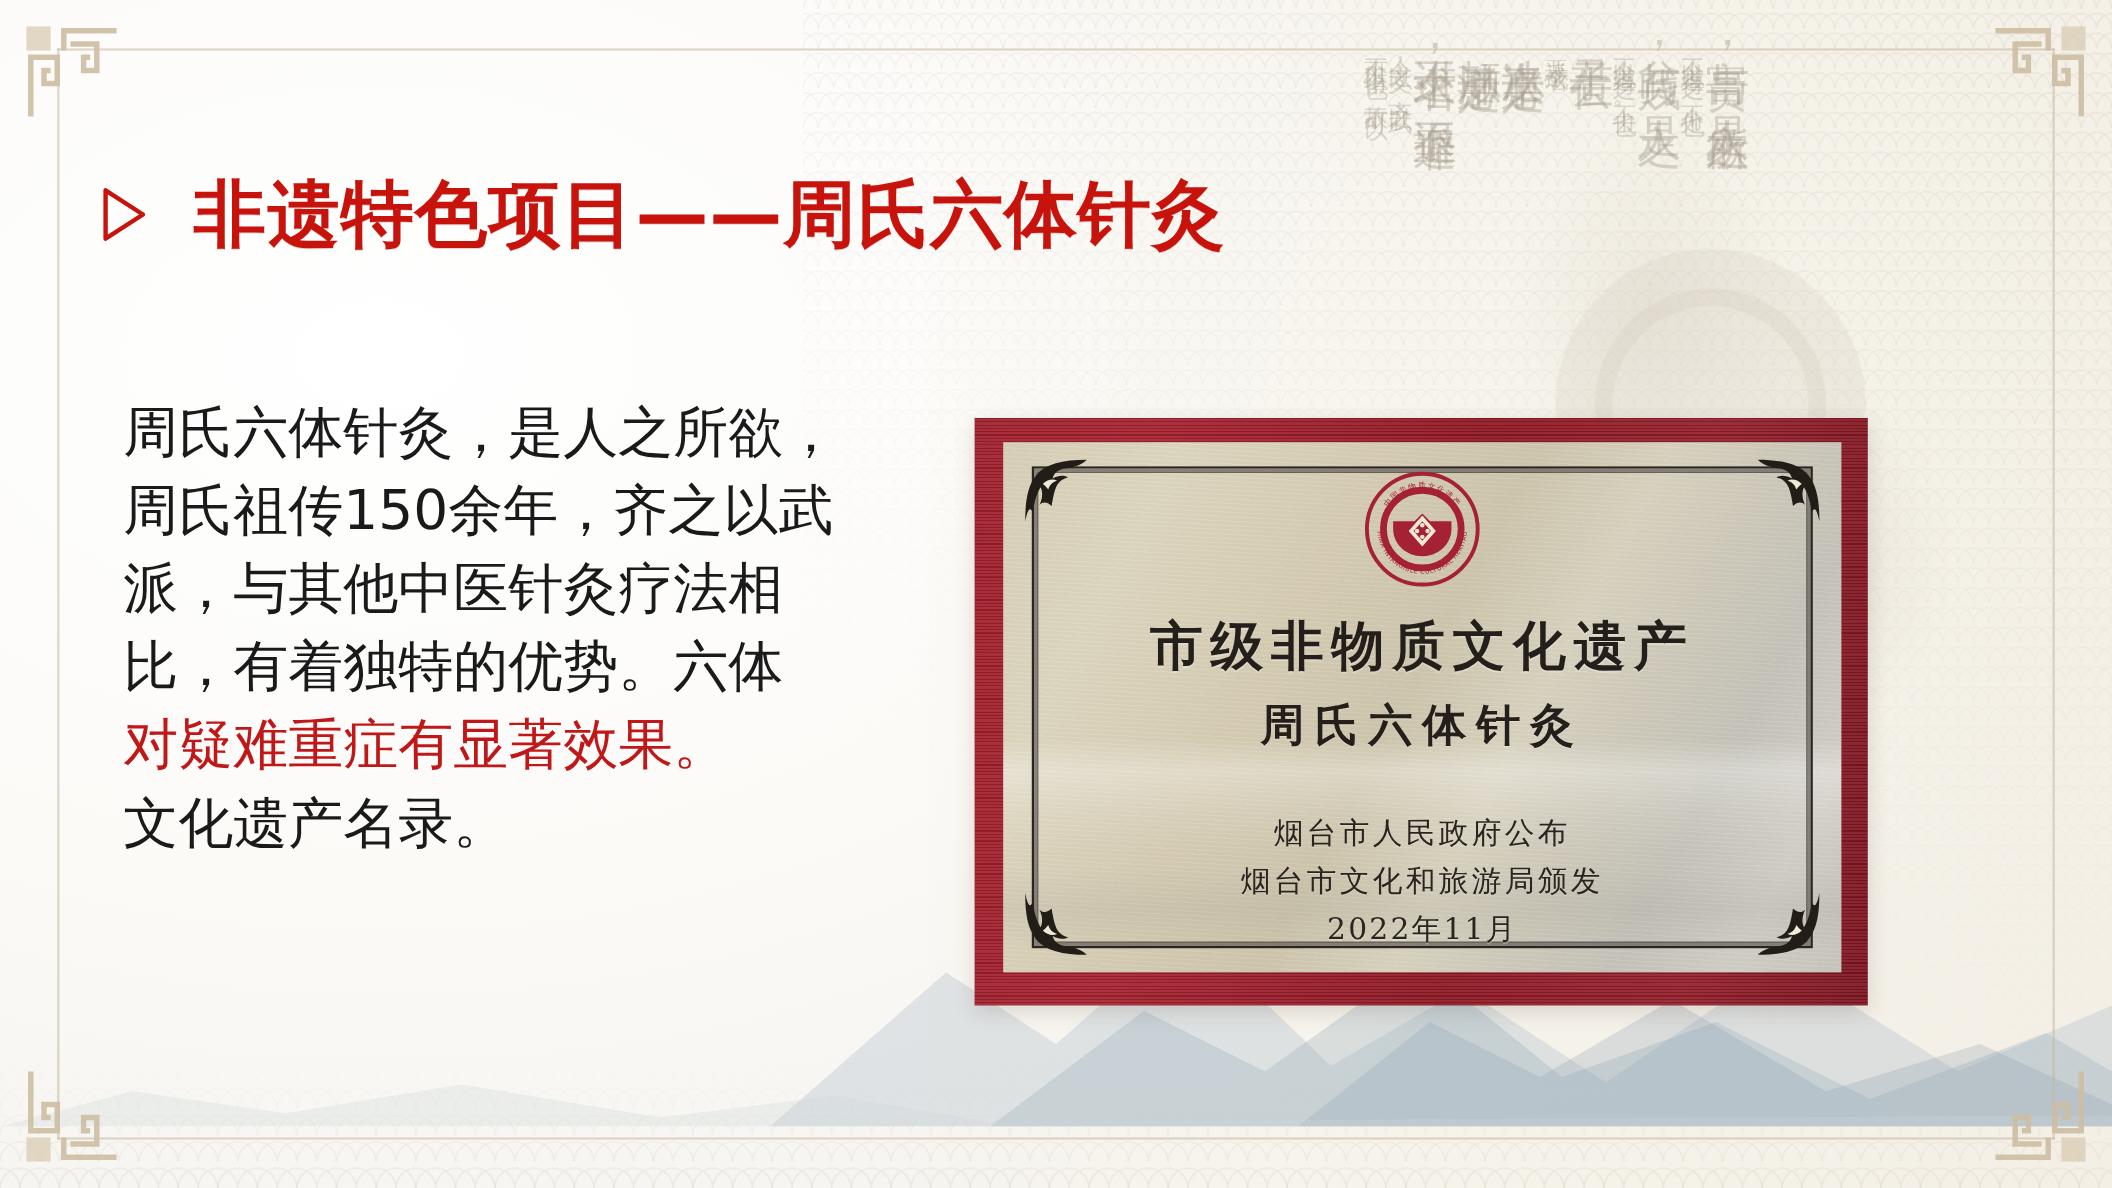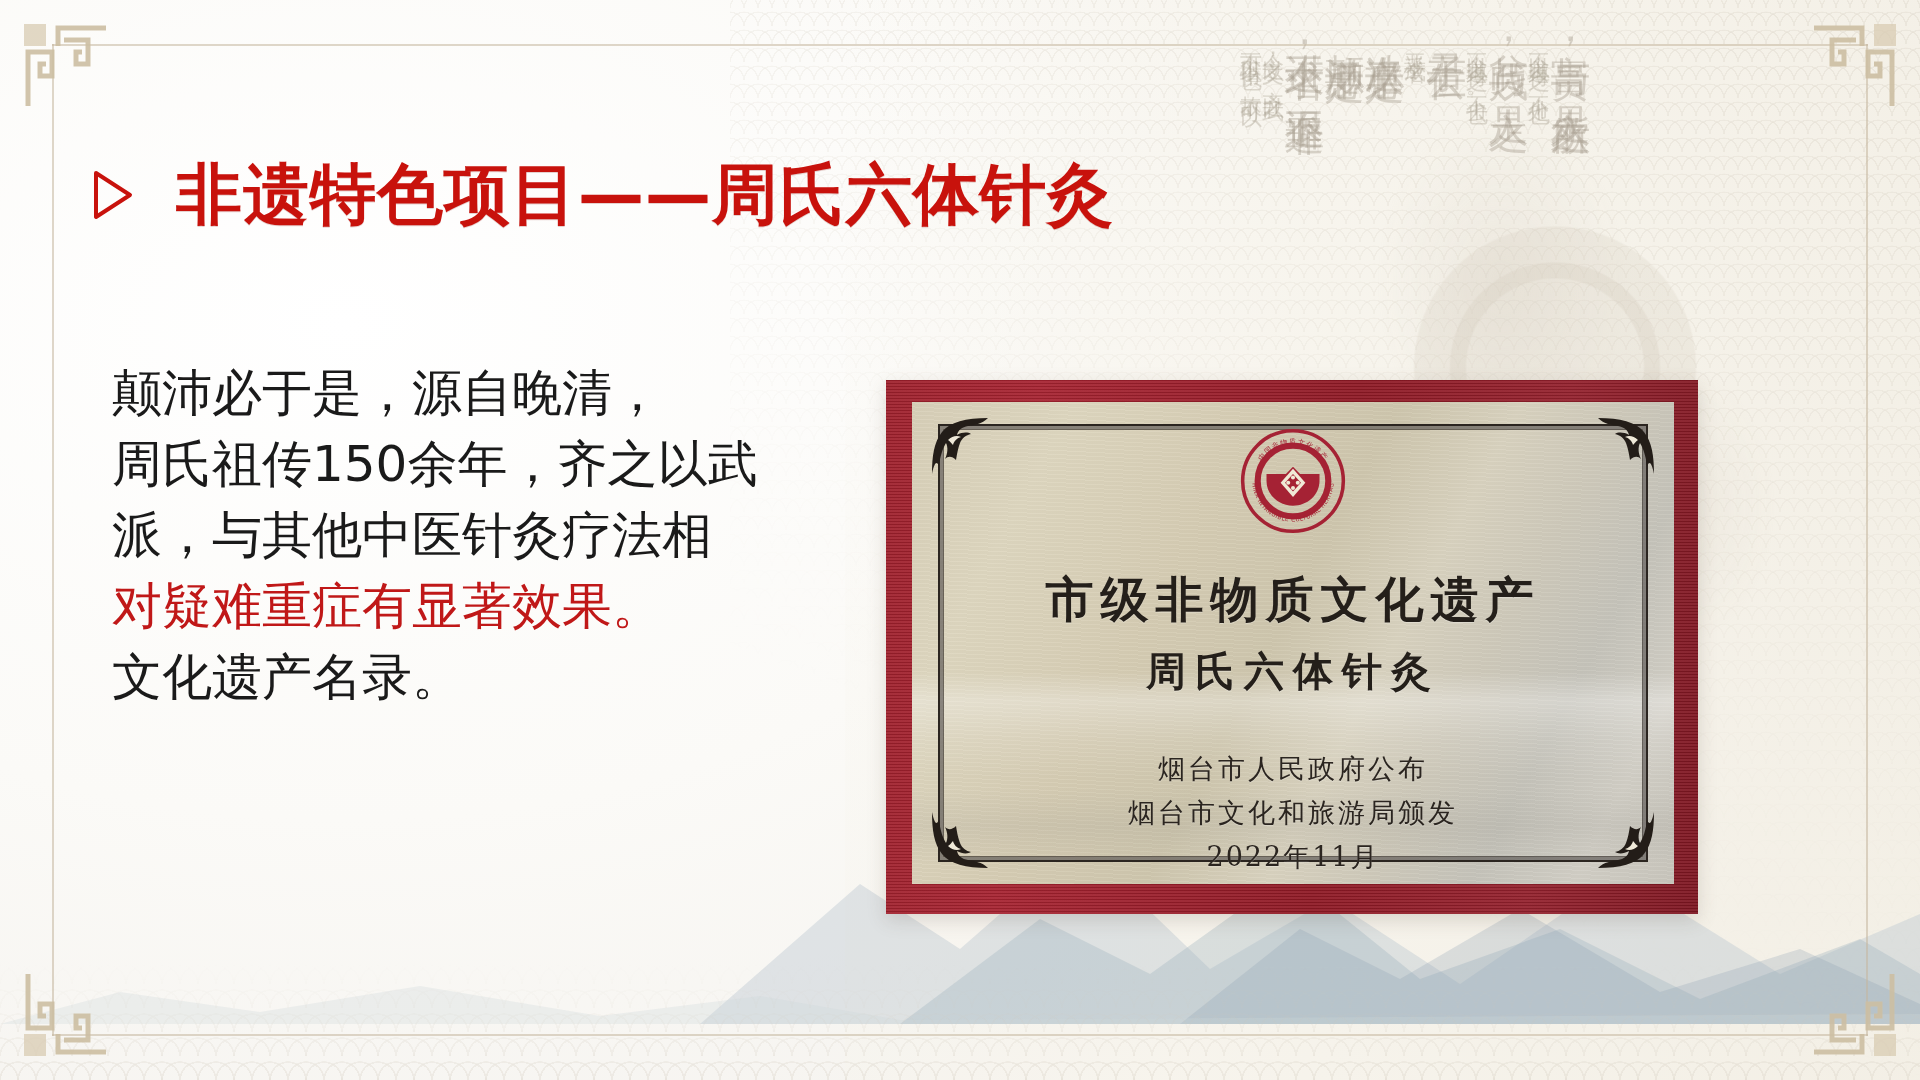--- a/index.html
+++ b/index.html
@@ -219,21 +219,21 @@
     box-sizing: border-box;
   }
   #ich-emblem { width: 106px; height: 106px; margin-bottom: 6px; }
   .plate-title {
     font-family: "DejaVu Serif", "Liberation Serif", serif;
     font-weight: 700;
     color: #241f1a;
     letter-spacing: 7px;
     text-shadow: 0 1px 0 rgba(255,255,255,0.28);
   }
-  #plate-title1 { font-size: 48px; margin-top: 28px; }
+  #plate-title1 { font-size: 48px; margin-top: 16px; }
   #plate-title2 { font-size: 40px; margin-top: 12px; letter-spacing: 9px; font-family: Liberation Serif, serif; }
   .plate-sub {
     font-family: "DejaVu Serif", "Liberation Serif", serif;
     color: #2b2520;
     font-size: 27px;
     letter-spacing: 3px;
     margin-top: 4px;
     text-shadow: 0 1px 0 rgba(255,255,255,0.25);
   }
   #plate-issuer1 { margin-top: 52px; }
@@ -313,23 +313,24 @@
   </svg>
 
   <div id="title-row">
     <svg id="bullet-arrow" viewBox="0 0 42 52">
       <path d="M4,4 L38,26 L4,48 Z" fill="none" stroke="#C8120C" stroke-width="4" stroke-linejoin="round"></path>
     </svg>
     <div id="title-text">非遗特色项目——周氏六体针灸</div>
   </div>
 
   <div id="body-text">
-    <div class="line"><span>颠沛必于是，源自晚清，</span></div>
+    <div class="line"><span>周氏六体针灸，是人之所欲，</span></div>
     <div class="line"><span>周氏祖传150余年，齐之以武</span></div>
     <div class="line"><span>派，与其他中医针灸疗法相</span></div>
+    <div class="line"><span>比，有着独特的优势。六体</span></div>
     <div class="line"><span class="hl">对疑难重症有显著效果。</span></div>
     <div class="line"><span>文化遗产名录。</span></div>
   </div>
 
   <div id="plaque">
     <div id="plaque-plate">
 
       <div class="plate-border"></div>
 
       <svg class="plate-corner pc-tl" viewBox="0 0 78 66">

